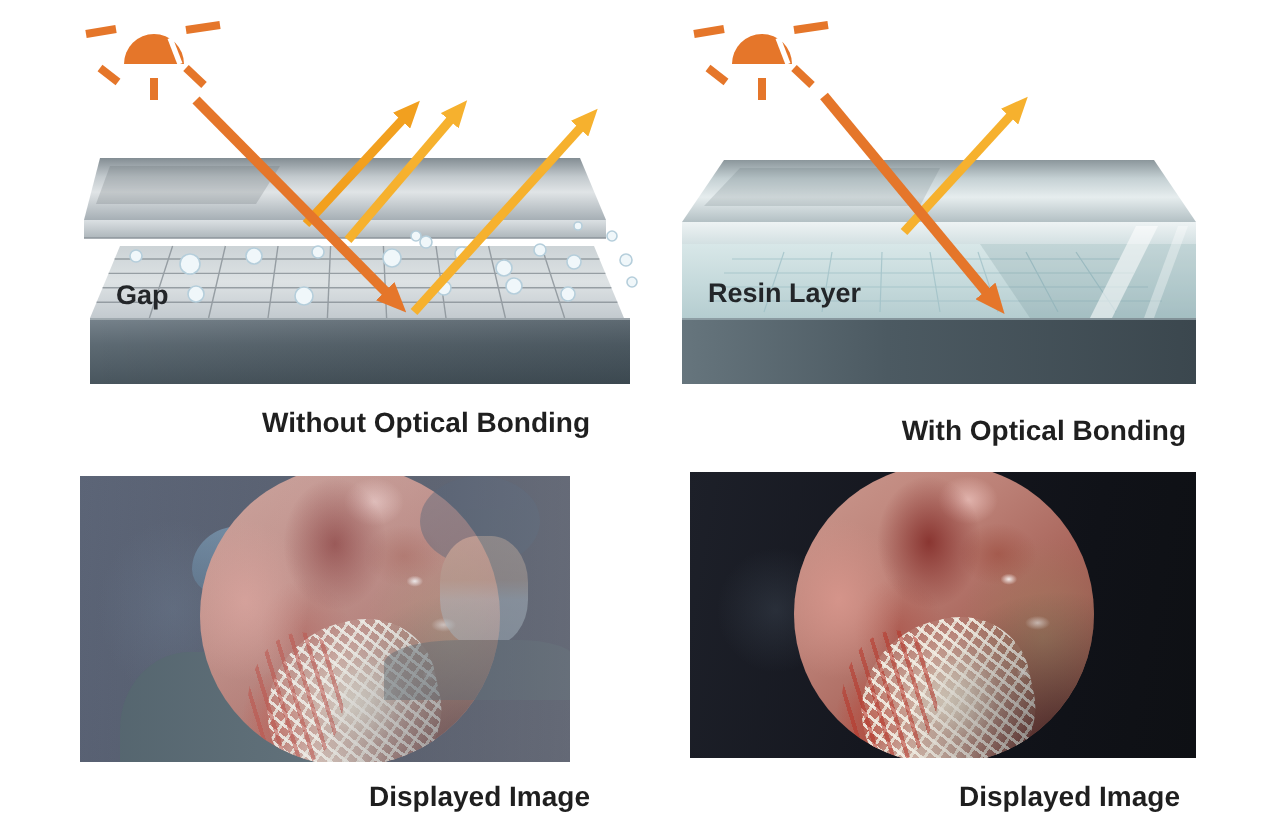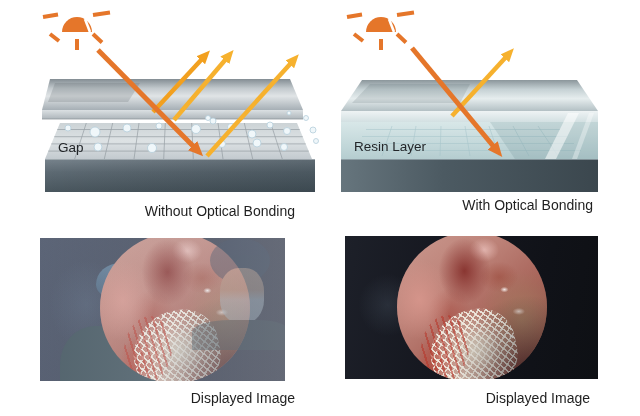--- a/index.html
+++ b/index.html
@@ -1,20 +1,20 @@
 <!DOCTYPE html>
 <html><head>
 <meta charset="utf-8">
 <style>
   html,body{margin:0;padding:0;background:#fff;}
   .canvas{position:relative;width:640px;height:416px;background:#fff;overflow:hidden;
-          font-family:"Liberation Sans",sans-serif;}
+          font-family:"Liberation Sans",sans-serif;font-weight:bold;}
   .caption{position:absolute;text-align:right;font-size:14px;line-height:16px;color:#1f1f1f;}
   .cap-top-left{left:55px;top:203px;width:240px;}
-  .cap-top-right{left:353px;top:197px;width:240px;}
+  .cap-top-right{left:353px;top:207px;width:240px;}
   .cap-bot-left{left:55px;top:390px;width:240px;}
   .cap-bot-right{left:350px;top:390px;width:240px;}
 
   
   .photo{position:absolute;overflow:hidden;}
   .photo-left{left:40px;top:238px;width:245px;height:143px;}
   .photo-right{left:345px;top:236px;width:253px;height:143px;}
   .fill{position:absolute;inset:0;}
   .ph-bg-l{background:linear-gradient(100deg,#4d5669 0%,#3e4658 35%,#353b4b 65%,#2e3342 100%);}
   .ph-bg-r{background:linear-gradient(100deg,#1d2029 0%,#15171f 40%,#101218 75%,#0e1014 100%);}

